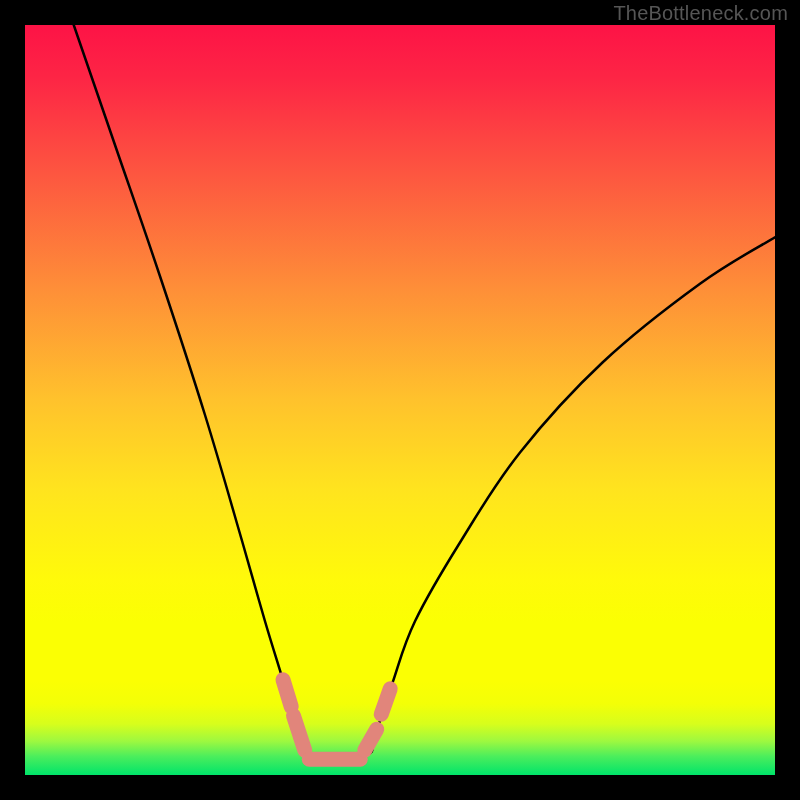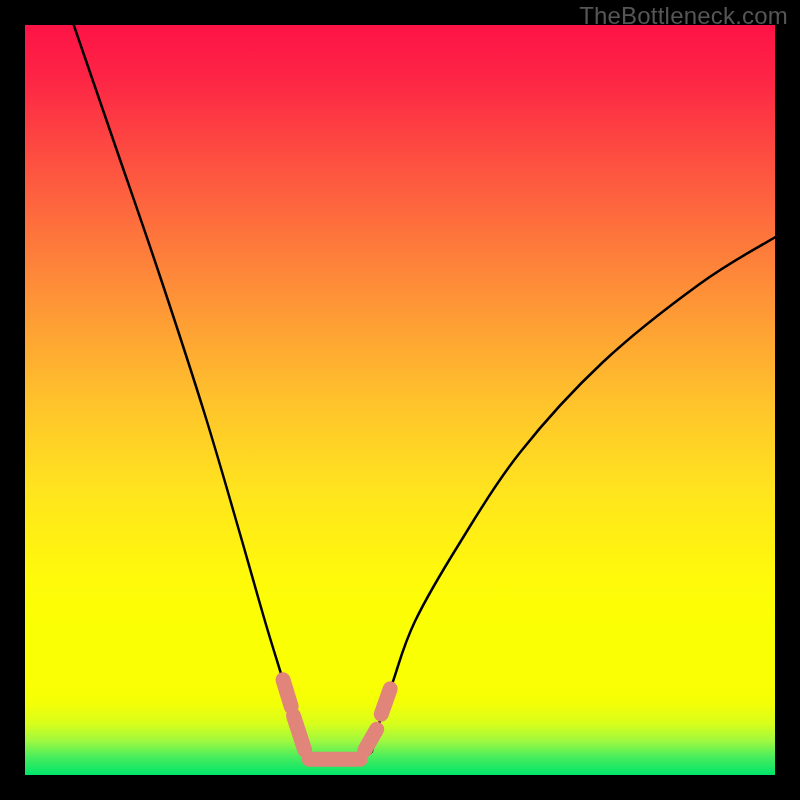--- a/index.html
+++ b/index.html
@@ -14,21 +14,21 @@
     position: relative;
     width: 800px;
     height: 800px;
     background: #000;
   }
   .watermark {
     position: absolute;
     top: 2px;
     right: 12px;
     font-family: Arial, Helvetica, sans-serif;
-    font-size: 24px;
+    font-size: 20px;
     font-weight: 500;
     color: #565656;
     letter-spacing: 0.2px;
   }
   .plot {
     position: absolute;
     left: 25px;
     top: 25px;
     width: 750px;
     height: 750px;

